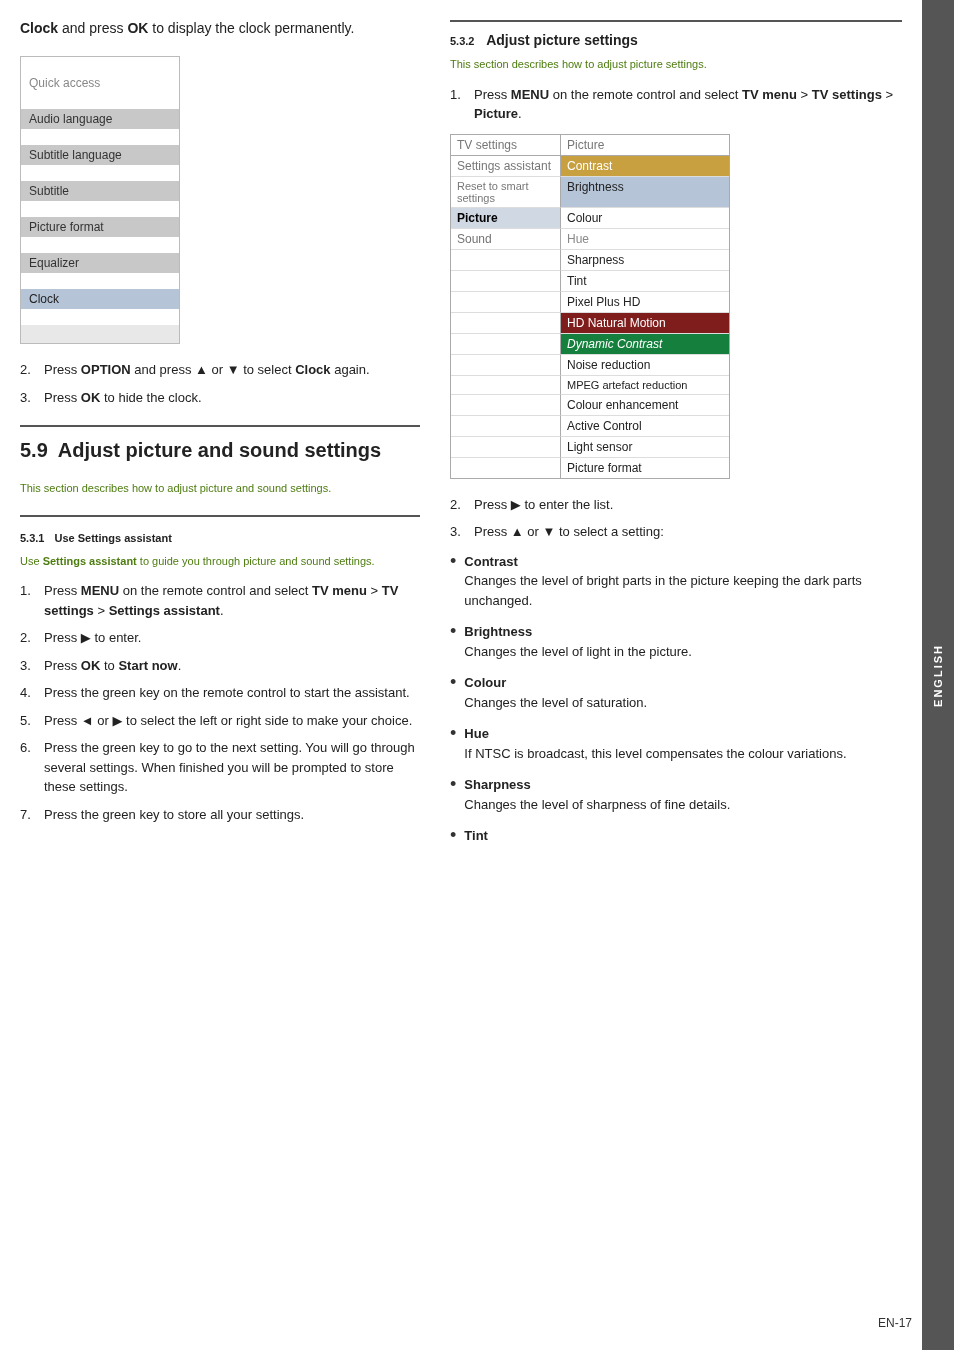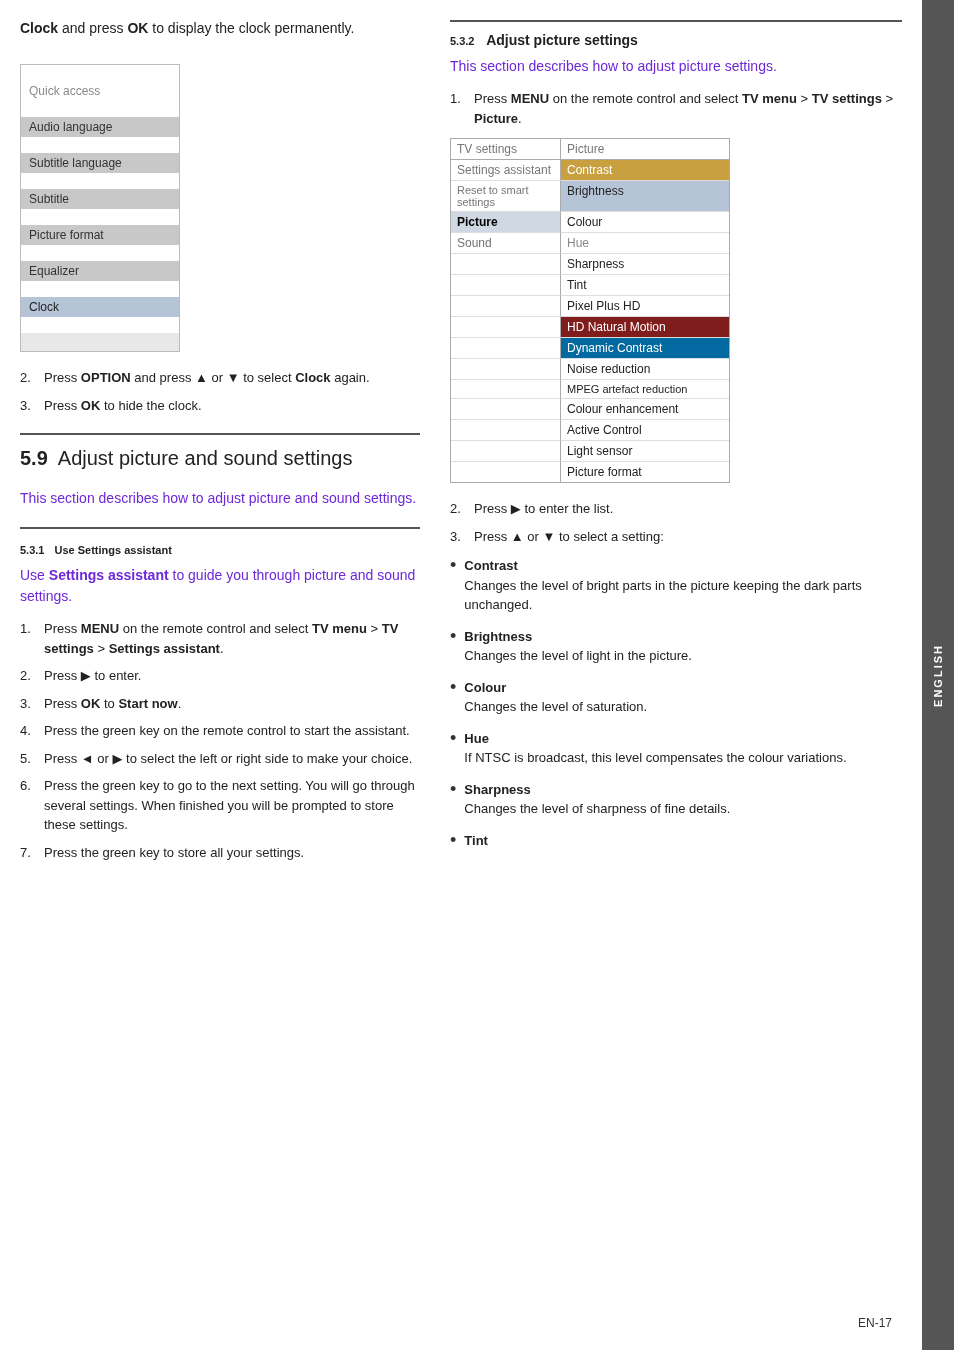--- a/index.html
+++ b/index.html
@@ -58,33 +58,33 @@
     }
 
     .section-divider {
       border: none;
       border-top: 2px solid #555;
       margin: 18px 0 12px 0;
     }
 
     .section-header {
       font-size: 20px;
-      font-weight: normal;
+      font-weight: bold;
       color: #222;
       margin-bottom: 10px;
     }
 
     .section-number {
       font-size: 20px;
       font-weight: bold;
     }
 
     .intro-text {
-      font-size: 14px;
-      color: #6d28d9;
+      font-size: 11px;
+      color: #4d7c0f;
       margin-bottom: 12px;
       line-height: 1.5;
     }
 
     .menu-box {
       border: 1px solid #bbb;
       display: inline-block;
       min-width: 160px;
       margin-bottom: 16px;
     }
@@ -236,27 +236,27 @@
     }
 
     .tv-menu-row:last-child .tv-menu-left,
     .tv-menu-row:last-child .tv-menu-right {
       border-bottom: none;
     }
 
     .page-num {
       position: absolute;
       bottom: 20px;
-      right: 62px;
+      right: 42px;
       font-size: 12px;
       color: #333;
     }
 
     .top-intro {
-      margin-bottom: 28px;
+      margin-bottom: 20px;
     }
 
     .section-title-block {
       display: flex;
       gap: 10px;
       align-items: flex-start;
       margin-bottom: 8px;
     }
 
     .right-section-divider {
@@ -421,21 +421,21 @@
           <div class="tv-menu-right">Pixel Plus HD</div>
         </div>
 
         <div class="tv-menu-row">
           <div class="tv-menu-left"></div>
           <div class="tv-menu-right grey-hl">HD Natural Motion</div>
         </div>
 
         <div class="tv-menu-row">
           <div class="tv-menu-left"></div>
-          <div class="tv-menu-right" style="background:#0369a1;color:#fff;">Dynamic Contrast</div>
+          <div class="tv-menu-right" style="background:#15803d;color:#fff;font-style:italic;">Dynamic Contrast</div>
         </div>
 
         <div class="tv-menu-row">
           <div class="tv-menu-left"></div>
           <div class="tv-menu-right">Noise reduction</div>
         </div>
 
         <div class="tv-menu-row">
           <div class="tv-menu-left"></div>
           <div class="tv-menu-right" style="font-size:11px;">MPEG artefact reduction</div>

